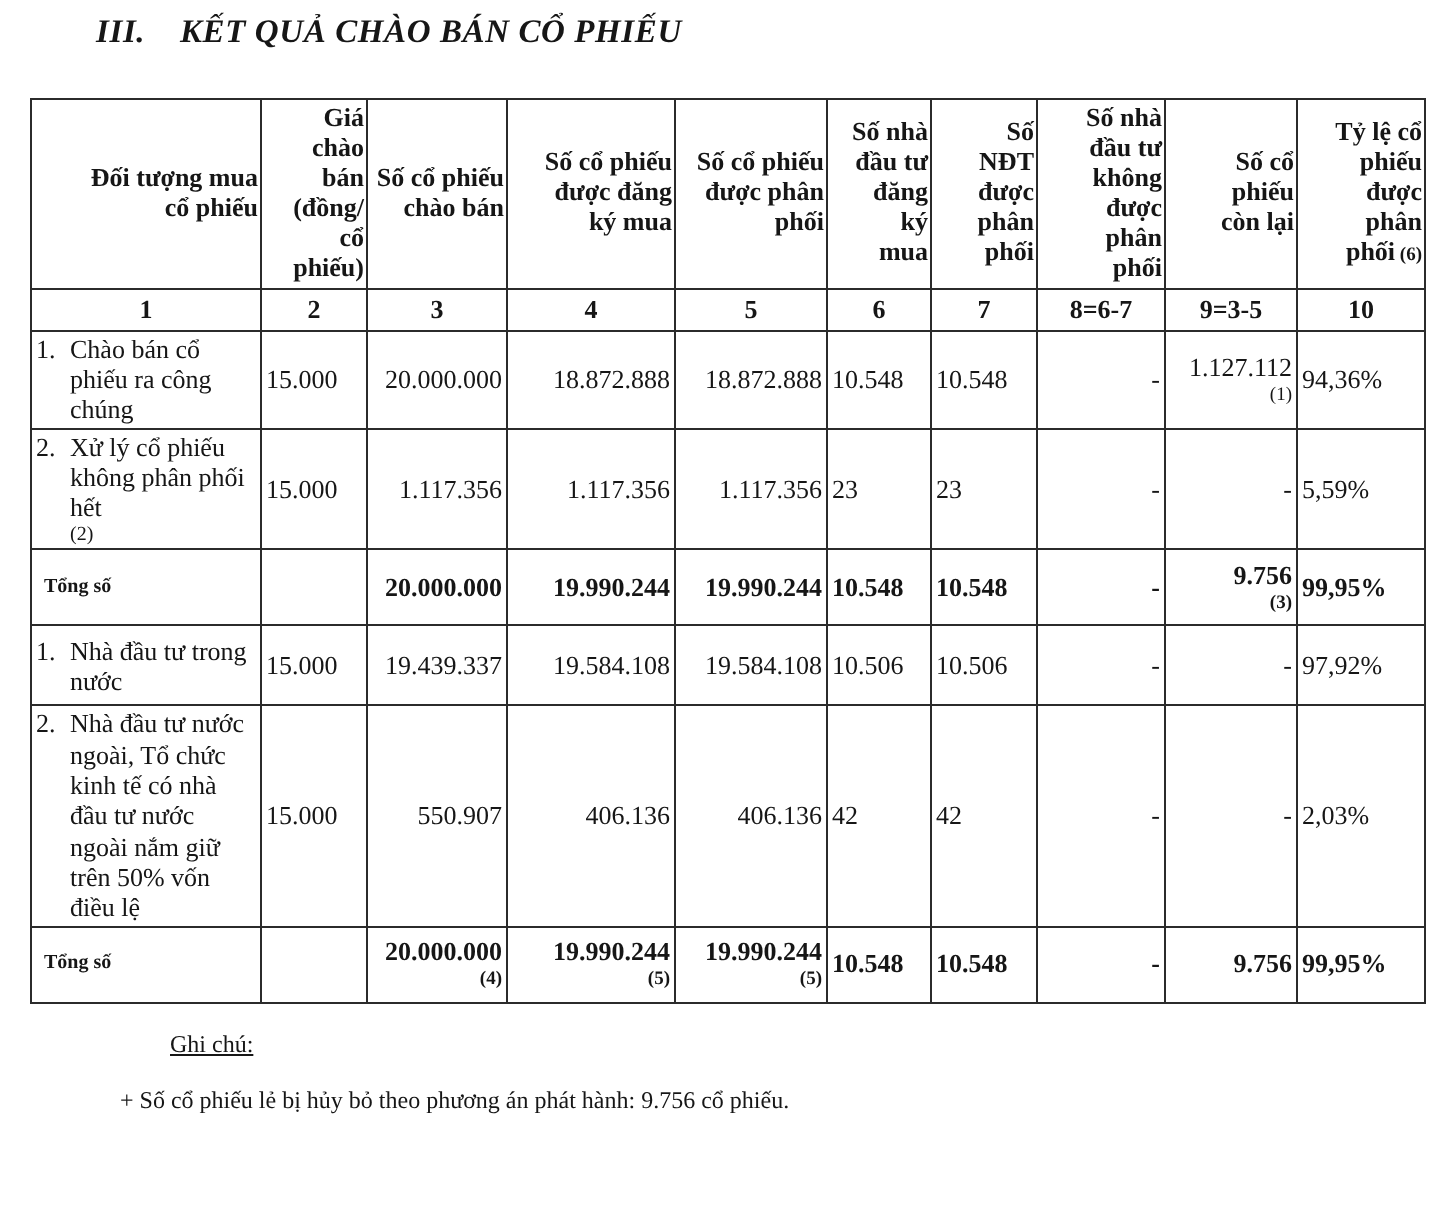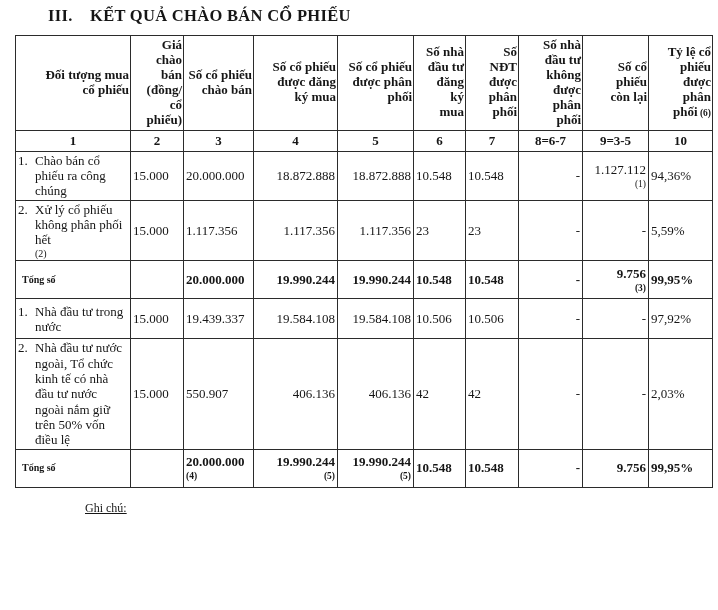--- a/index.html
+++ b/index.html
@@ -12,24 +12,25 @@
     font-family: "Liberation Serif", "DejaVu Serif", serif;
     color: #161616;
   }
   .page {
     padding: 6px 0 0 15px;
     width: 703px;
   }
   .title {
     display: flex;
     margin-left: 33px;
-    margin-bottom: 9px;
+    margin-bottom: 23px;
     font-weight: bold;
     font-size: 16.5px;
     letter-spacing: 0.3px;
+    font-style: italic;
   }
   .title .numeral { width: 42px; }
 
   table.offering {
     border-collapse: collapse;
     table-layout: fixed;
     width: 697px;
     font-size: 13px;
     border: 1.5px solid #2b2b2b;
   }
@@ -55,21 +56,21 @@
   }
   .hdr-note { font-size: 9.5px; font-weight: bold; }
 
   td.label-cell { padding: 2px 2px 2px 3px; }
   .label-wrap { display: flex; line-height: 1.18; }
   .row-num { width: 17px; flex: 0 0 17px; }
   .row-label { flex: 1; padding-right: 2px; }
   .label-note { display: block; font-size: 10px; }
 
   td.v-center { }
-  td.v-right-sm { padding-right: 6px; font-family: Liberation Serif, serif; }
+  td.v-right-sm { text-align: right; padding-right: 6px; font-family: Liberation Serif, serif; }
   td.v-right { text-align: right; padding-right: 9px; }
   td.v-right-lg { text-align: right; padding-right: 12px; }
 
   tr.total-row td { font-weight: bold; }
   tr.total-row td.label-cell .row-label {
     font-size: 10px;
     padding-left: 4px;
   }
   .fn {
     display: block;
@@ -277,16 +278,17 @@
           <td class="v-center">99,95%</td>
         </tr>
       </tbody>
   </table>
 
   <div class="notes">
     <div class="notes-heading">
       <span>Ghi chú:</span>
     </div>
     <div>
+        <div class="note-item">+ Số cổ phiếu lẻ bị hủy bỏ theo phương án phát hành: 9.756 cổ phiếu.</div>
       </div>
   </div>
 
 </div>
 
 </body></html>

